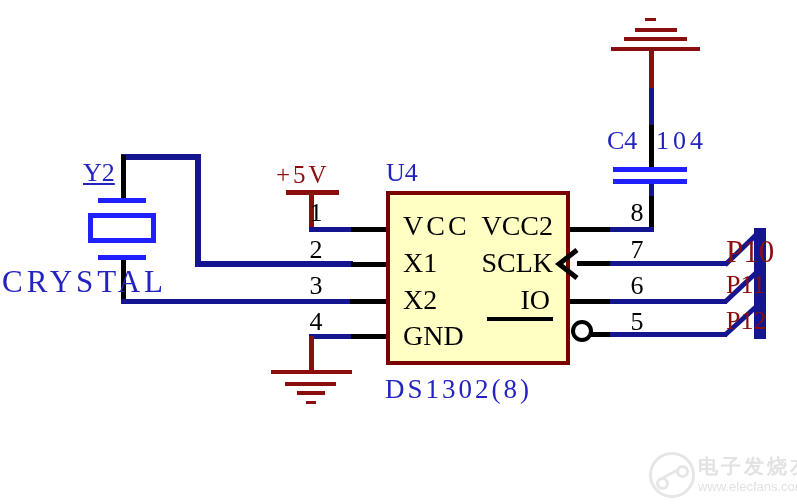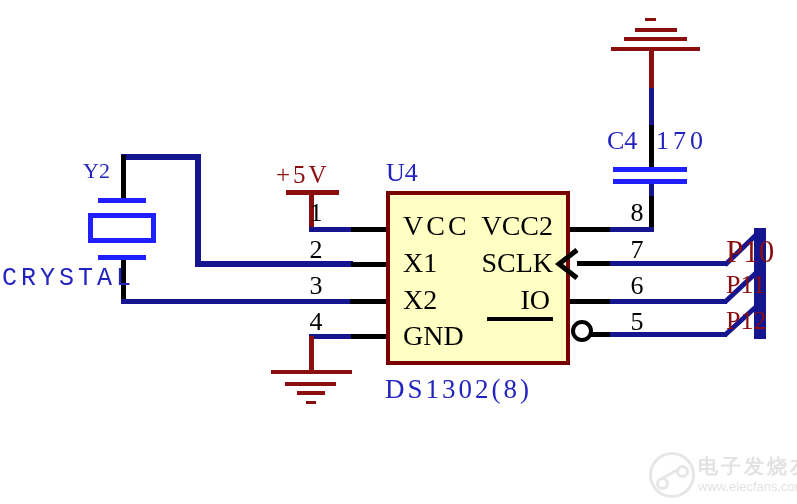--- a/index.html
+++ b/index.html
@@ -43,34 +43,34 @@
     border:3px solid #e6e6e6;border-radius:50%;
   }
   .wm-dot{position:absolute;width:7px;height:7px;border:3px solid #e6e6e6;border-radius:50%;}
   #wm-trace{position:absolute;left:662px;top:472px;width:18px;height:3px;background:#e6e6e6;transform:rotate(-28deg);}
 </style>
 </head>
 <body>
 
 <div id="canvas">
 
-  <div class="lbl blue-lbl" style="left:83px;top:160px;font-size:22px;">Y2</div>
+  <div class="lbl blue-lbl" style="left:83px;top:160px;font-size:26px;text-decoration:underline;">Y2</div>
 
   <div class="wire" style="left:121px;top:154px;width:80px;height:6px;"></div>
   <div class="wire" style="left:195px;top:154px;width:6px;height:112px;"></div>
   <div class="wire" style="left:195px;top:261px;width:158px;height:6px;"></div>
   <div class="stub" style="left:351px;top:262px;width:35px;height:5px;"></div>
 
   <div class="stub" style="left:121px;top:155px;width:5px;height:45px;"></div>
   <div class="bblue" style="left:98px;top:198px;width:48px;height:5px;"></div>
   <div id="crystal-rect"></div>
   <div class="bblue" style="left:98px;top:255px;width:48px;height:5px;"></div>
   <div class="stub" style="left:121px;top:260px;width:5px;height:43px;"></div>
 
-  <div class="lbl blue-lbl" style="left:2px;top:266px;font-size:25px;letter-spacing:4px;font-family:Liberation Mono, monospace;">CRYSTAL</div>
+  <div class="lbl blue-lbl" style="left:2px;top:266px;font-size:31px;letter-spacing:4px;">CRYSTAL</div>
 
   <div class="wire" style="left:121px;top:299px;width:231px;height:5px;"></div>
   <div class="stub" style="left:350px;top:299px;width:36px;height:5px;"></div>
 
   <div class="lbl maroon-lbl" style="left:276px;top:162px;font-size:25px;letter-spacing:3px;">+5V</div>
   <div class="maroon" style="left:286px;top:190px;width:53px;height:5px;"></div>
   <div class="maroon" style="left:309px;top:190px;width:5px;height:40px;"></div>
   <div class="wire" style="left:309px;top:227px;width:44px;height:5px;"></div>
   <div class="stub" style="left:351px;top:227px;width:35px;height:5px;"></div>
 
@@ -104,21 +104,21 @@
   <div class="lbl pin-num" style="left:624px;top:237px;">7</div>
   <div class="lbl pin-num" style="left:624px;top:273px;">6</div>
   <div class="lbl pin-num" style="left:624px;top:309px;">5</div>
 
   <div class="maroon" style="left:645px;top:18px;width:11px;height:3px;"></div>
   <div class="maroon" style="left:635px;top:28px;width:42px;height:4px;"></div>
   <div class="maroon" style="left:624px;top:37px;width:63px;height:4px;"></div>
   <div class="maroon" style="left:611px;top:47px;width:89px;height:4px;"></div>
 
   <div class="lbl blue-lbl" style="left:607px;top:128px;font-size:26px;">C4</div>
-  <div class="lbl blue-lbl" style="left:656px;top:128px;font-size:26px;letter-spacing:4px;">170</div>
+  <div class="lbl blue-lbl" style="left:656px;top:128px;font-size:26px;letter-spacing:4px;">104</div>
 
   <div class="maroon" style="left:649px;top:50px;width:5px;height:38px;"></div>
   <div class="wire" style="left:649px;top:88px;width:5px;height:37px;"></div>
   <div class="stub" style="left:649px;top:125px;width:5px;height:43px;"></div>
   <div class="bblue" style="left:613px;top:167px;width:74px;height:5px;"></div>
   <div class="bblue" style="left:613px;top:179px;width:74px;height:5px;"></div>
   <div class="wire" style="left:649px;top:184px;width:5px;height:13px;"></div>
   <div class="stub" style="left:649px;top:196px;width:5px;height:36px;"></div>
 
   <div class="stub" style="left:570px;top:227px;width:42px;height:5px;"></div>

